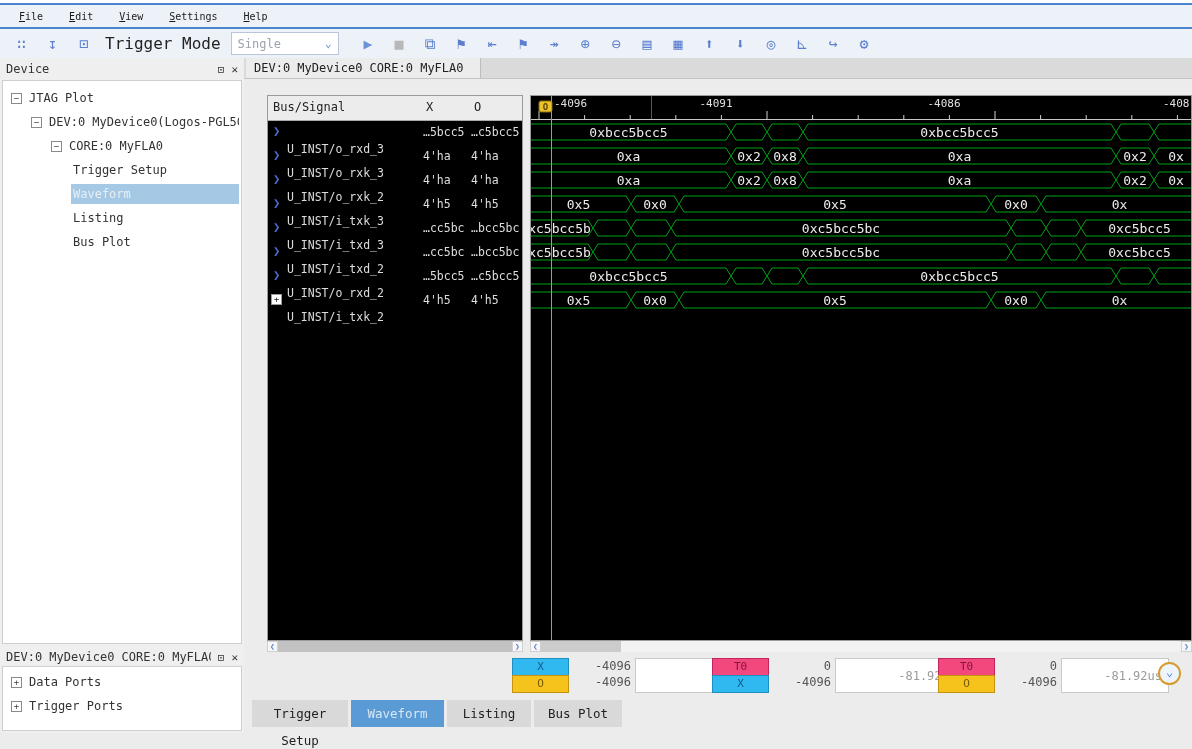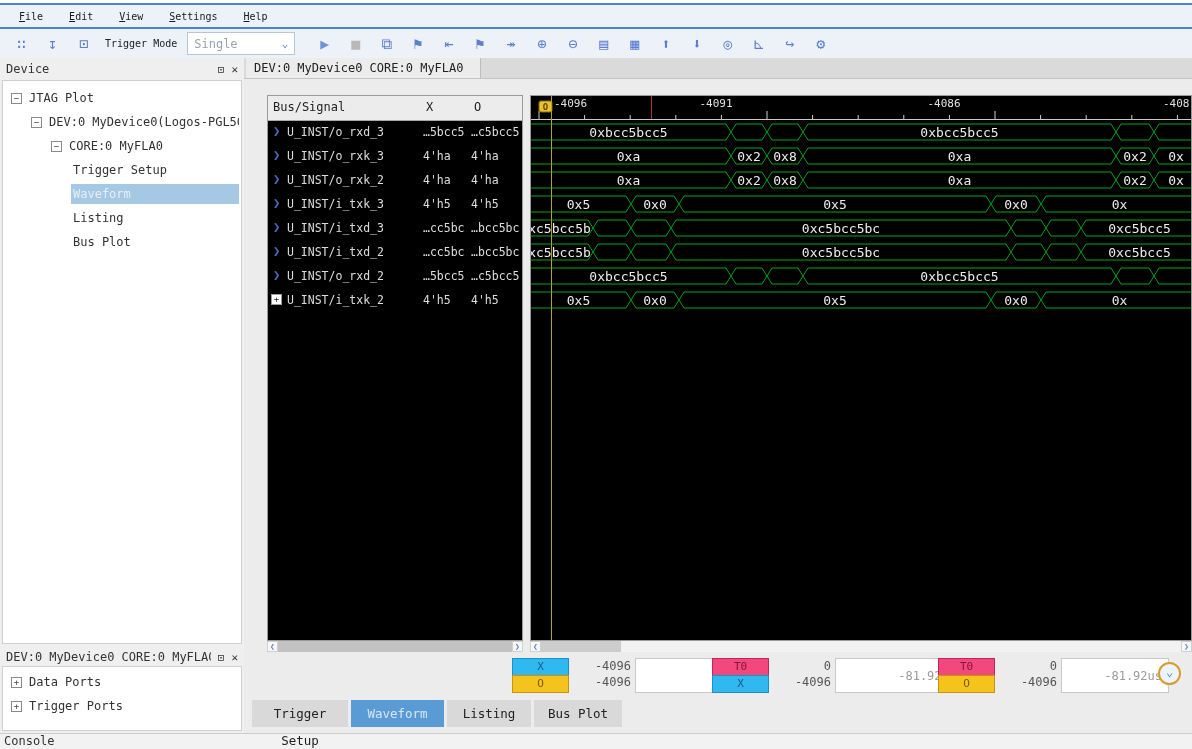--- a/index.html
+++ b/index.html
@@ -9,21 +9,21 @@
   
   #menubar{position:absolute;left:0;top:3px;right:0;height:22px;background:#edf2f8;
            border-top:2px solid #4a84cc;border-bottom:2px solid #4a84cc;
            display:flex;align-items:center;padding-left:6px;}
   .menu-item{padding:0 13px;font-size:10px;color:#1a1a1a;cursor:default;}
   .menu-item u{text-decoration:underline;}
   
   #toolbar{position:absolute;left:0;top:29px;right:0;height:29px;background:#edf2f8;
            border-bottom:1px solid #d5dce6;display:flex;align-items:center;padding-left:6px;}
   .tb-icon{width:31px;text-align:center;font-size:15px;color:#5c7fd0;cursor:default;}
-  .tm-label{font-size:10px;color:#222;margin:0 10px 0 6px;}
+  .tm-label{font-size:16px;color:#222;margin:0 10px 0 6px;}
   .tm-select{width:94px;height:21px;background:#fff;border:1px solid #b9c6da;display:flex;
              align-items:center;justify-content:space-between;padding:0 6px;font-size:12px;
              color:#9aa2ac;margin-right:14px;}
   .tm-select .chev{color:#5c7fd0;font-size:11px;}
   
   .panel-header{height:22px;display:flex;align-items:center;padding:0 6px;font-size:12px;color:#333;}
   .panel-header .ph-title{flex:1;white-space:nowrap;overflow:hidden;}
   .ph-icon{font-size:11px;color:#333;margin-left:7px;cursor:default;}
   #device-panel{position:absolute;left:0;top:58px;width:244px;height:588px;background:#efefef;}
   #device-tree{position:absolute;left:2px;top:22px;right:2px;bottom:2px;background:#fff;border:1px solid #cfcfcf;overflow:hidden;}
@@ -42,21 +42,21 @@
            border-right:1px solid #bdbdbd;font-size:12px;color:#222;white-space:nowrap;}
   
   #sig-panel{position:absolute;left:267px;top:95px;width:256px;height:546px;background:#000;border:1px solid #9a9a9a;box-sizing:border-box;overflow:hidden;}
   .sig-header{position:absolute;left:0;top:0;right:0;height:24px;background:#ececec;border-bottom:1px solid #aaa;font-size:12px;color:#222;}
   .sig-header span{position:absolute;top:4px;}
   .col-signal{left:5px;}  .col-x{left:158px;}  .col-o{left:206px;}
   .sig-row{position:absolute;left:0;right:0;height:24px;font-size:11.5px;color:#ddd;}
   .sig-chev{position:absolute;left:5px;top:4px;color:#4c6fce;font-size:12px;font-weight:bold;}
   .sig-plus{position:absolute;left:3px;top:6px;width:9px;height:9px;line-height:8px;font-size:9px;text-align:center;
             border:1px solid #9a9a9a;background:#fff;color:#222;}
-  .sig-name{position:absolute;left:19px;top:5px;}
+  .sig-name{position:absolute;left:19px;top:22px;}
   .sig-x{position:absolute;left:155px;top:5px;}
   .sig-o{position:absolute;left:203px;top:5px;}
   
   #wave-panel{position:absolute;left:530px;top:95px;width:662px;height:546px;background:#000;border:1px solid #9a9a9a;box-sizing:border-box;overflow:hidden;}
   #ruler-svg{position:absolute;left:0;top:0;}
   .wave-row{position:absolute;left:0;}
   .wtext{fill:#ededed;font:13px "DejaVu Sans Mono","Liberation Mono",monospace;}
   #cursor-line-o{position:absolute;left:20px;top:0;width:1px;height:544px;background:#b2a41f;}
   
   .hscroll{position:absolute;top:641px;height:11px;display:flex;}
@@ -172,23 +172,20 @@
           <span class="tree-box">+</span>
           <span class="tree-label">Data Ports</span>
         </div>
         <div class="tree-item" style="top: 28px; padding-left: 8px;">
           <span class="tree-box">+</span>
           <span class="tree-label">Trigger Ports</span>
         </div>
       </div>
   </div>
 
-  <div id="console-strip">
-    <span>Console</span>
-  </div>
 
   <div id="tabstrip">
     <div class="doc-tab">DEV:0 MyDevice0 CORE:0 MyFLA0</div>
   </div>
 
   <div id="sig-panel">
     <div class="sig-header">
       <span class="col-signal">Bus/Signal</span>
       <span class="col-x">X</span>
       <span class="col-o">O</span>

